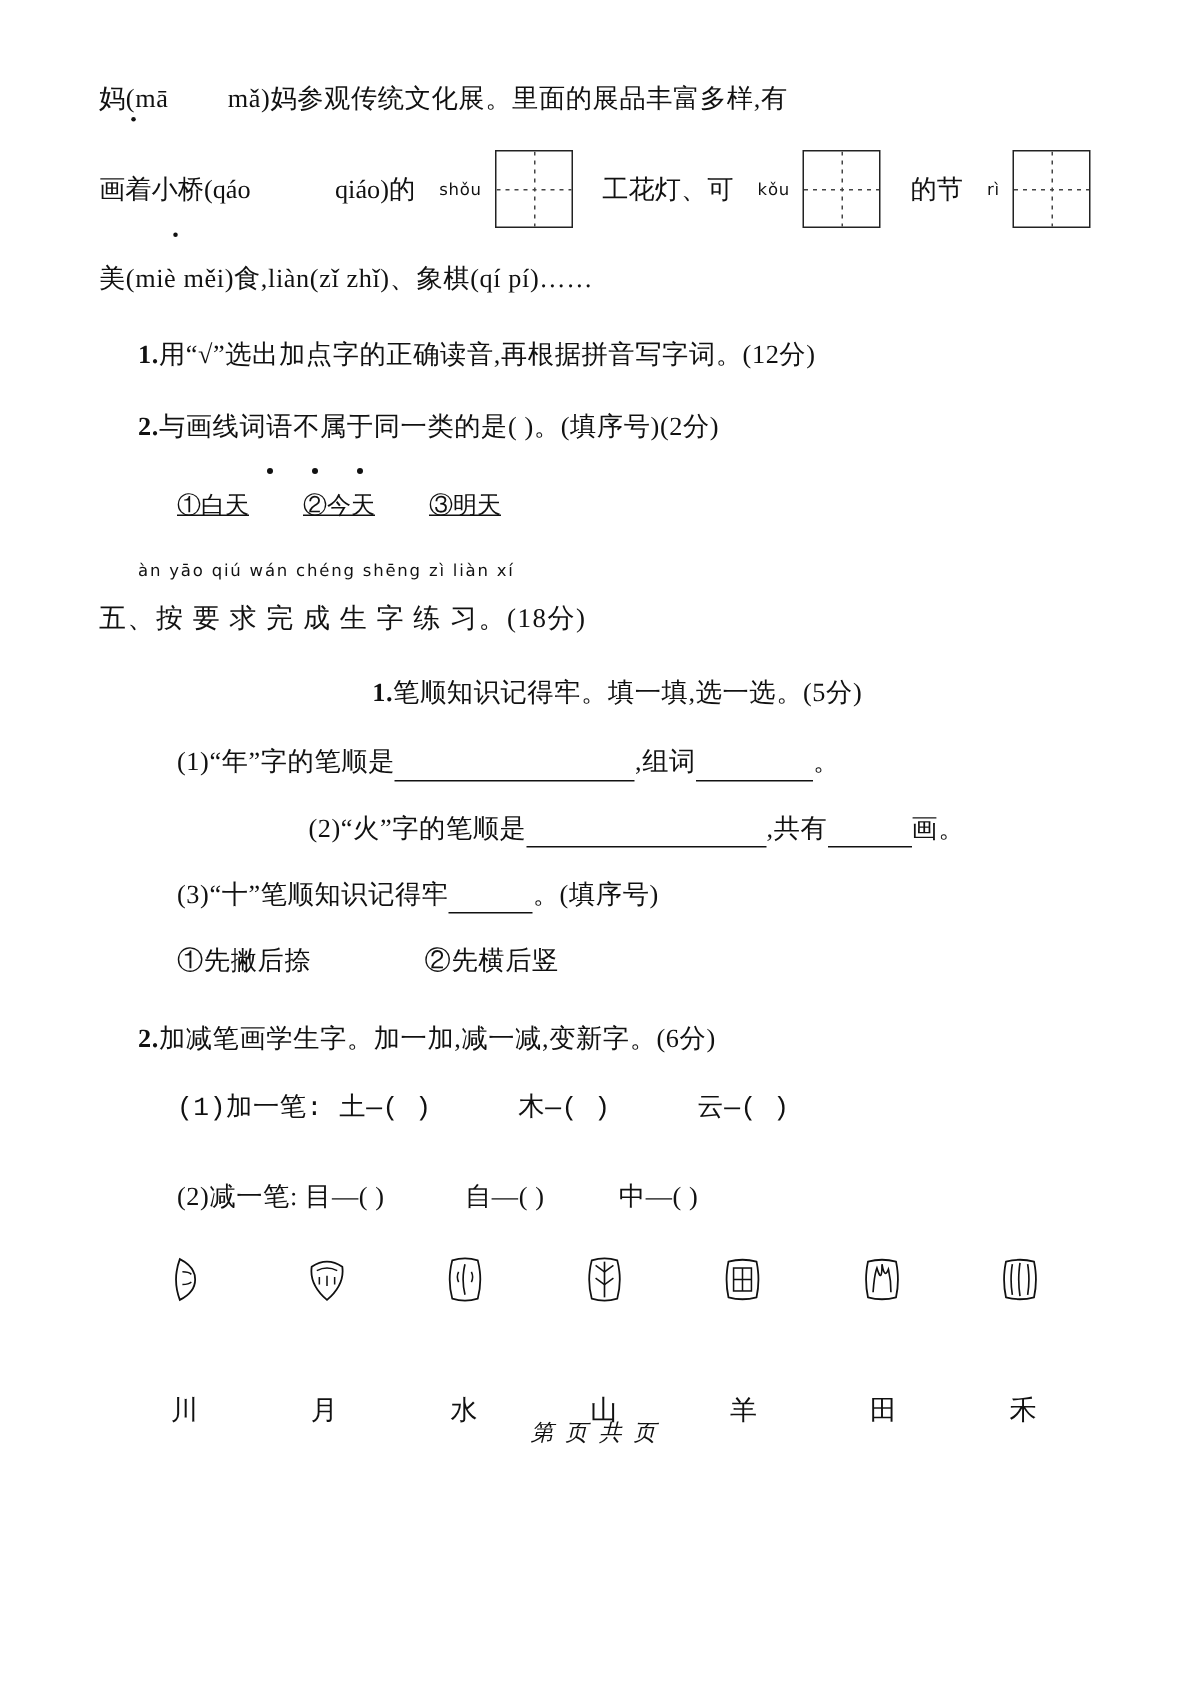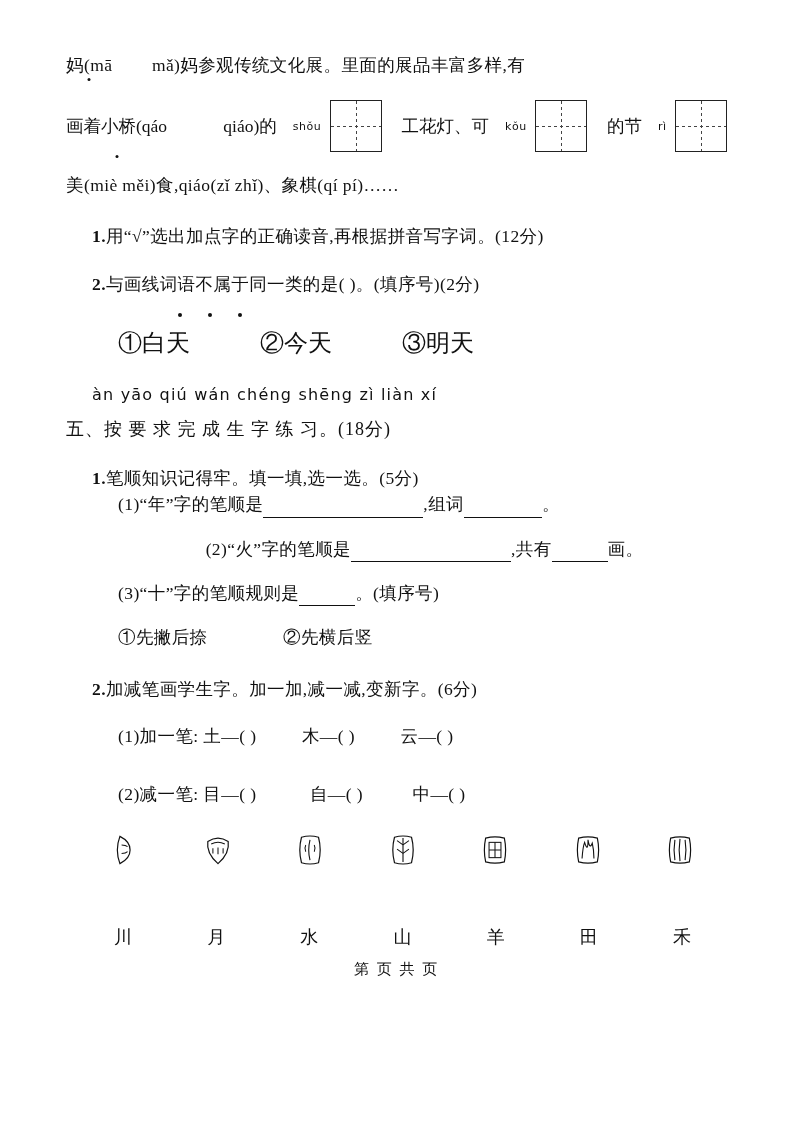--- a/index.html
+++ b/index.html
@@ -103,21 +103,21 @@
   }
 
   .section-head {
     font-weight: normal;
     font-size: 18px;
     letter-spacing: 1px;
     margin-top: 4px;
   }
   .head-pinyin {
     font-family: "DejaVu Sans", sans-serif;
-    font-size: 16px;
+    font-size: 11px;
     letter-spacing: 1.2px;
     font-weight: normal;
     margin-bottom: 13px;
     margin-left: 26px;
   }
   .qnum {
     font-weight: bold;
   }
   .sub {
     padding-left: 52px;
@@ -139,22 +139,23 @@
   .blank-short {
     display: inline-block;
     width: 56px;
     border-bottom: 1.1px solid #111;
     height: 1em;
     vertical-align: bottom;
   }
   .opts {
     padding-left: 52px;
     display: flex;
-    gap: 70px;
-    font-size: 24px;
+    gap: 36px;
+    font-size: 16px;
+    text-decoration: underline;
   }
 
   .pict-row {
     display: flex;
     justify-content: space-between;
     padding: 0 34px 0 42px;
     margin-top: 26px;
   }
   .pict {
     width: 34px;
@@ -164,24 +165,25 @@
     display: flex;
     justify-content: space-between;
     padding: 0 40px 0 48px;
     margin-top: 58px;
     font-size: 18px;
   }
   .footer {
     position: absolute;
     left: 0;
     right: 0;
-    bottom: 16px;
+    bottom: 30px;
     text-align: center;
     font-size: 15px;
     letter-spacing: 2px;
+    font-style: italic;
   }
 </style>
 </head>
 <body>
 
 <div class="page">
 
   <div class="line para" style="margin-bottom:22px;">
     <span class="dotted">妈(mā</span>
     <span style="display:inline-block;width:30px;"></span>
@@ -201,21 +203,21 @@
       <span class="grid-pinyin">kǒu</span>
       <span class="grid-box"></span>
     </span>
     <span class="txt">的节</span>
     <span class="grid-wrap">
       <span class="grid-pinyin">rì</span>
       <span class="grid-box"></span>
     </span>
   </div>
 
-  <div class="line" style="margin-bottom:24px;">美(miè   měi)食,qiáo(zǐ   zhǐ)、象棋(qí   pí)……</div>
+  <div class="line" style="margin-bottom:24px;">美(miè   měi)食,liàn(zǐ   zhǐ)、象棋(qí   pí)……</div>
 
   <div class="line indent" style="margin-bottom:22px;">
     <span class="qnum">1.</span><span>用“√”选出加点字的正确读音,再根据拼音写字词。(12分)</span>
   </div>
 
   <div class="line indent" style="margin-bottom:6px;">
     <span class="qnum">2.</span><span>与画线词语不属于同一类的是(        )。(填序号)(2分)</span>
   </div>
   <div style="padding-left:112px;margin-bottom:6px;">
     <span style="display:inline-block;width:4px;height:4px;border-radius:50%;background:#111;margin-right:22px;"></span>
@@ -224,47 +226,47 @@
   </div>
   <div class="opts" style="margin-bottom:26px;">
     <span>①白天</span>
     <span>②今天</span>
     <span>③明天</span>
   </div>
 
   <div class="head-pinyin">àn yāo qiú wán chéng shēng zì liàn xí</div>
   <div class="section-head" style="margin-bottom:24px;">五、按 要 求 完  成   生 字 练 习。(18分)</div>
 
-  <div class="line indent" style="">
+  <div class="line indent" style="margin-bottom:20px;text-align:center;">
     <span class="qnum">1.</span><span>笔顺知识记得牢。填一填,选一选。(5分)</span>
   </div>
 
   <div class="line sub" style="margin-bottom:18px;">
     <span>(1)</span><span>“年”字的笔顺是</span><span class="blank-long"></span><span>,组词</span><span class="blank-mid"></span><span>。</span>
   </div>
 
   <div class="line sub" style="margin-bottom:18px;text-align:center;">
     <span>(2)</span><span>“火”字的笔顺是</span><span class="blank-long"></span><span>,共有</span><span class="blank-short"></span><span>画。</span>
   </div>
 
   <div class="line sub" style="margin-bottom:18px;">
-    <span>(3)</span><span>“十”字的笔顺规则是</span><span class="blank-short"></span><span>。(填序号)</span>
+    <span>(3)</span><span>“十”笔顺知识记得牢</span><span class="blank-short"></span><span>。(填序号)</span>
   </div>
 
   <div class="line sub" style="margin-bottom:26px;">
     <span>①先撇后捺</span>
     <span style="display:inline-block;width:66px;"></span>
     <span>②先横后竖</span>
   </div>
 
   <div class="line indent" style="margin-bottom:20px;">
     <span class="qnum">2.</span><span>加减笔画学生字。加一加,减一减,变新字。(6分)</span>
   </div>
 
-  <div class="line sub" style="margin-bottom:20px;">
+  <div class="line sub" style="margin-bottom:20px;font-family:Liberation Mono, monospace;">
     <span>(1)加一笔:</span>
     <span>土—(        )</span>
     <span style="display:inline-block;width:36px;"></span>
     <span>木—(        )</span>
     <span style="display:inline-block;width:36px;"></span>
     <span>云—(        )</span>
   </div>
 
   <div class="line sub" style="margin-bottom:26px;margin-top:32px;">
     <span>(2)减一笔:</span>

